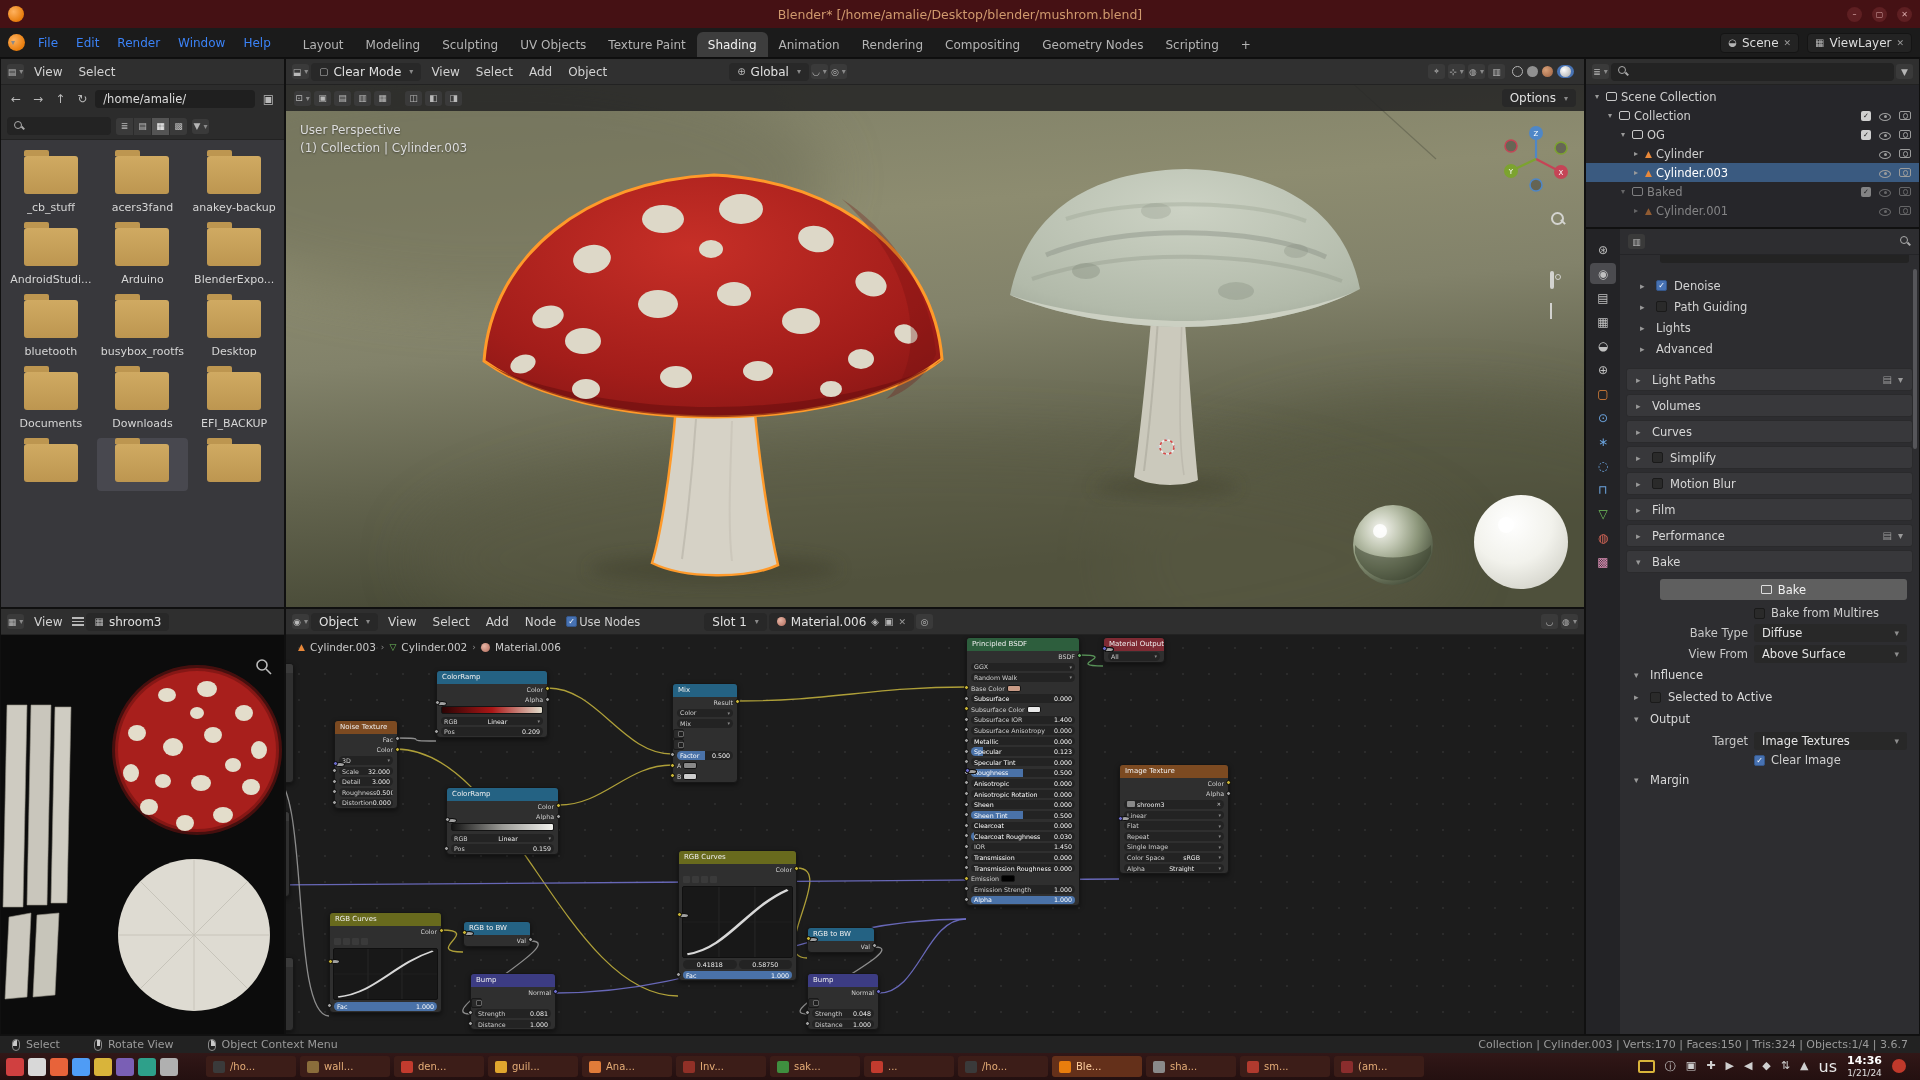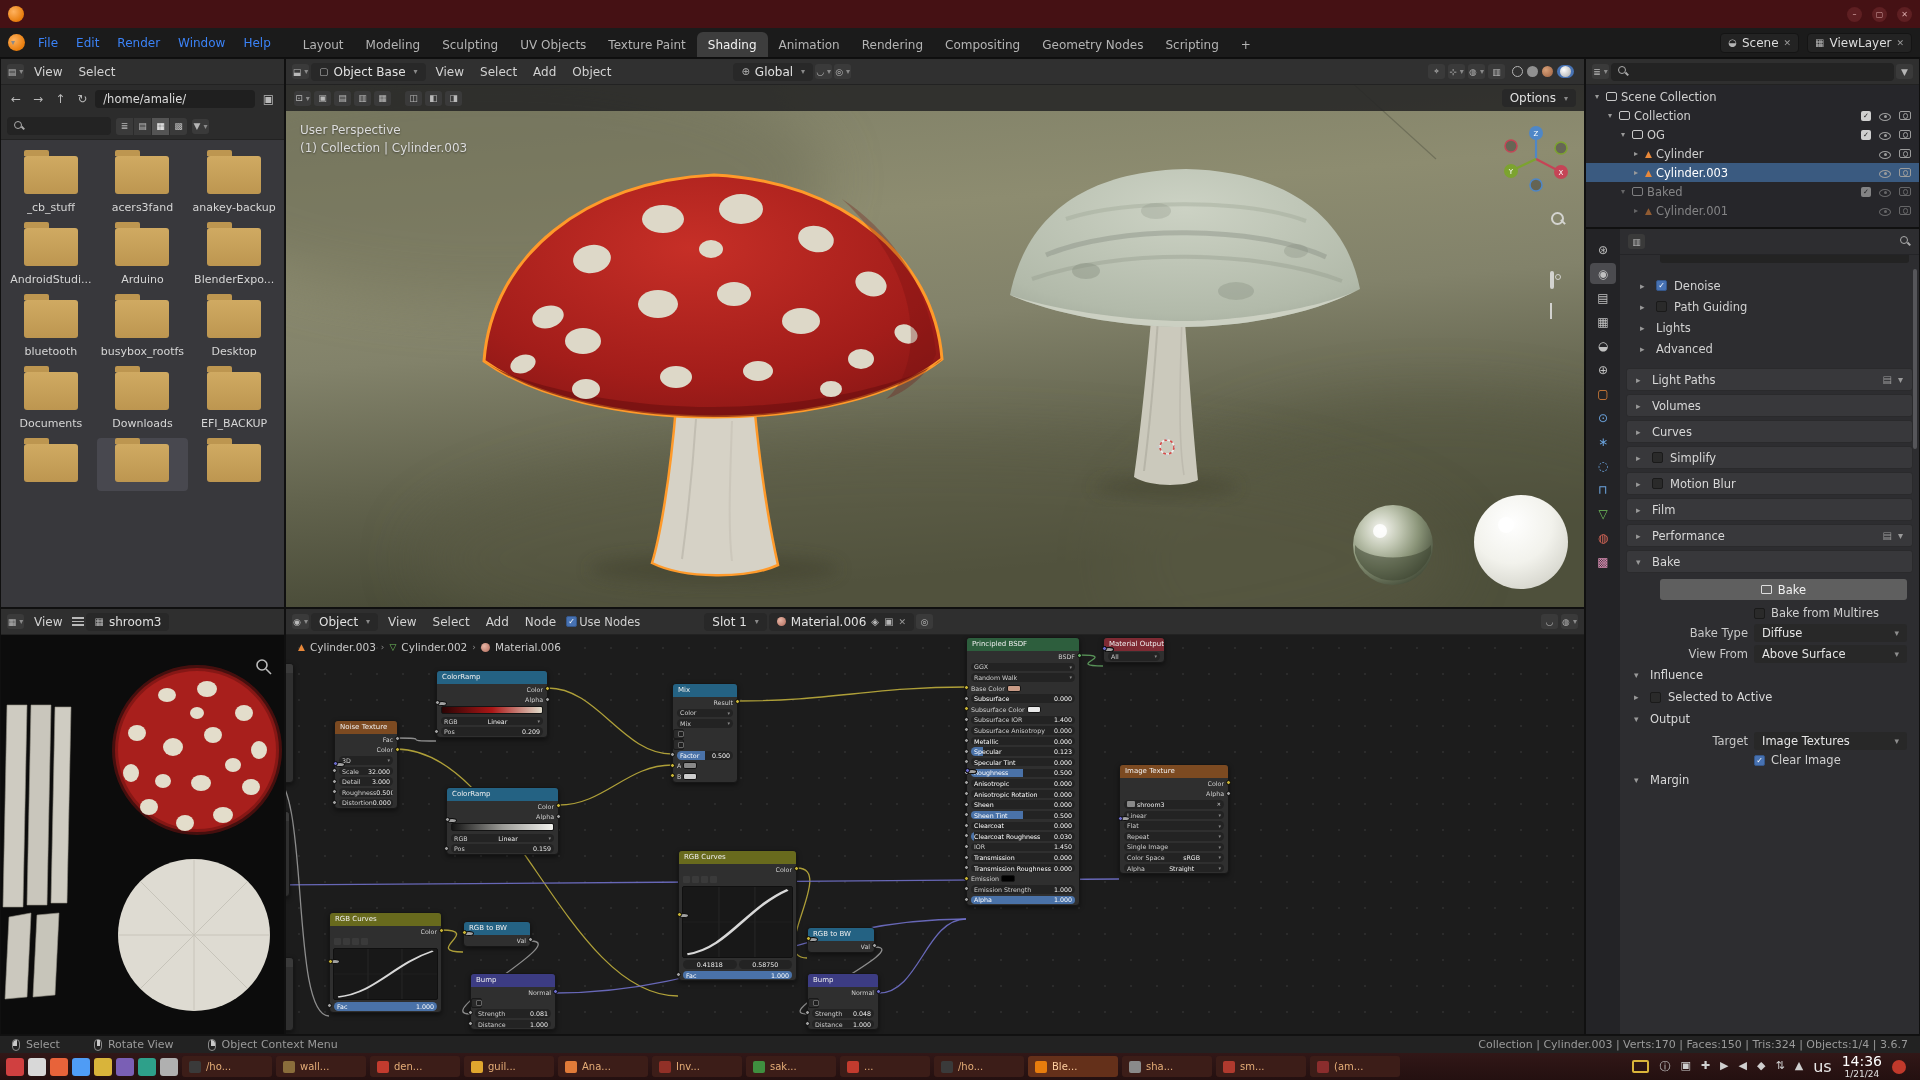--- a/index.html
+++ b/index.html
@@ -181,31 +181,32 @@
 .twin{display:flex;align-items:center;gap:5px;background:#3c1d18;border-radius:3px;height:21px;padding:0 7px;width:90px;flex:none}
 .twin.active{background:#64301a}
 .tic{width:12px;height:12px;border-radius:2px;flex:none}
 .tlb{font-size:10px;color:#e5ad77;white-space:nowrap;overflow:hidden}
 .twin.active .tlb{color:#ffd0a0}
 .tray{margin-left:auto;display:flex;align-items:center;gap:10px;padding-right:8px}
 .ybox{width:17px;height:13px;border:2px solid #d9b43a;border-radius:2px;flex:none}
 .tray-ic{color:#cfcfcf;font-size:11px}
 .kbd{font-size:16px;color:#e8e8e8}
 .clock{display:flex;flex-direction:column;align-items:center;line-height:1.15}
-.clock .t{font-size:14px;color:#fff;font-weight:normal}
+.clock .t{font-size:11px;color:#fff;font-weight:bold}
 .clock .d{font-size:9px;color:#e0e0e0}
 .reddot{width:14px;height:14px;border-radius:50%;background:#c0392b;flex:none}
 </style>
 </head>
 <body>
 
 <div class="app">
 
   <div class="titlebar">
     <span class="blogo"></span>
+    <span class="title-text">Blender* [/home/amalie/Desktop/blender/mushrom.blend]</span>
     <span class="win-controls">
       <span class="wbtn min"></span>
       <span class="wbtn max"></span>
       <span class="wbtn close"></span>
     </span>
   </div>
 
   <div class="menubar">
     <span class="blogo2 dd-caret"></span>
     <span id="menubar-menus" style="display:flex">
@@ -507,21 +508,21 @@
       <g>
         <circle cx="1235" cy="483" r="47" fill="url(#whiteG)"></circle>
         <circle cx="1220" cy="466" r="8" fill="#ffffff" opacity="0.9"></circle>
       </g>
     </svg>
 
     <div class="ed-hdr">
       <span class="iconbox dd-caret">⬓</span>
       <span class="hpill dd-caret">
         <span class="g-ic">▢</span>
-        <span>Object Base</span>
+        <span>Clear Mode</span>
       </span>
       <span id="vp-menus" style="display:flex">
           <span class="hmenu">View</span>
           <span class="hmenu">Select</span>
           <span class="hmenu">Add</span>
           <span class="hmenu">Object</span>
         </span>
       <span style="width:110px"></span>
       <span class="hpill dd-caret">
         <span class="g-ic">⊕</span>
@@ -1441,21 +1442,21 @@
     <span id="tb-launchers" style="display:flex;gap:4px">
         <span class="tl" style="background: rgb(208, 64, 64);"></span>
         <span class="tl" style="background: rgb(216, 216, 216);"></span>
         <span class="tl" style="background: rgb(232, 99, 58);"></span>
         <span class="tl" style="background: rgb(79, 156, 245);"></span>
         <span class="tl" style="background: rgb(217, 180, 58);"></span>
         <span class="tl" style="background: rgb(122, 95, 181);"></span>
         <span class="tl" style="background: rgb(46, 160, 138);"></span>
         <span class="tl" style="background: rgb(176, 176, 176);"></span>
       </span>
-    <span id="tb-windows" style="display:flex;gap:4px;margin-left:0">
+    <span id="tb-windows" style="display:flex;gap:4px;margin-left:24px">
         <span class="twin">
           <span class="tic" style="background: rgb(58, 58, 58);"></span>
           <span class="tlb">/ho...</span>
         </span>
         <span class="twin">
           <span class="tic" style="background: rgb(138, 109, 59);"></span>
           <span class="tlb">wall...</span>
         </span>
         <span class="twin">
           <span class="tic" style="background: rgb(194, 59, 46);"></span>

